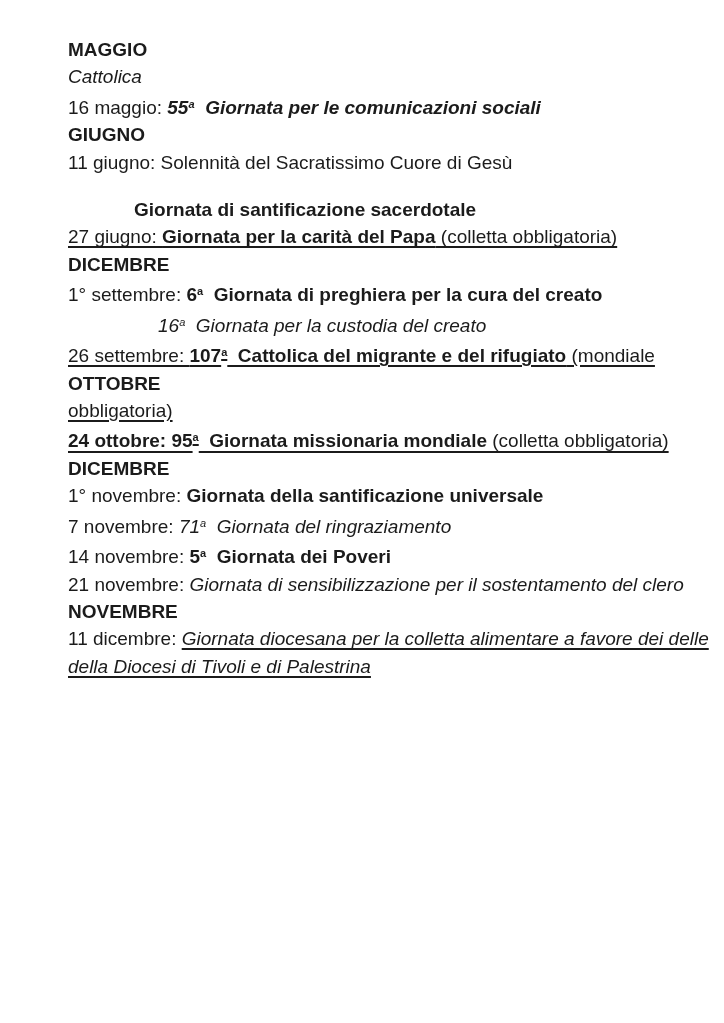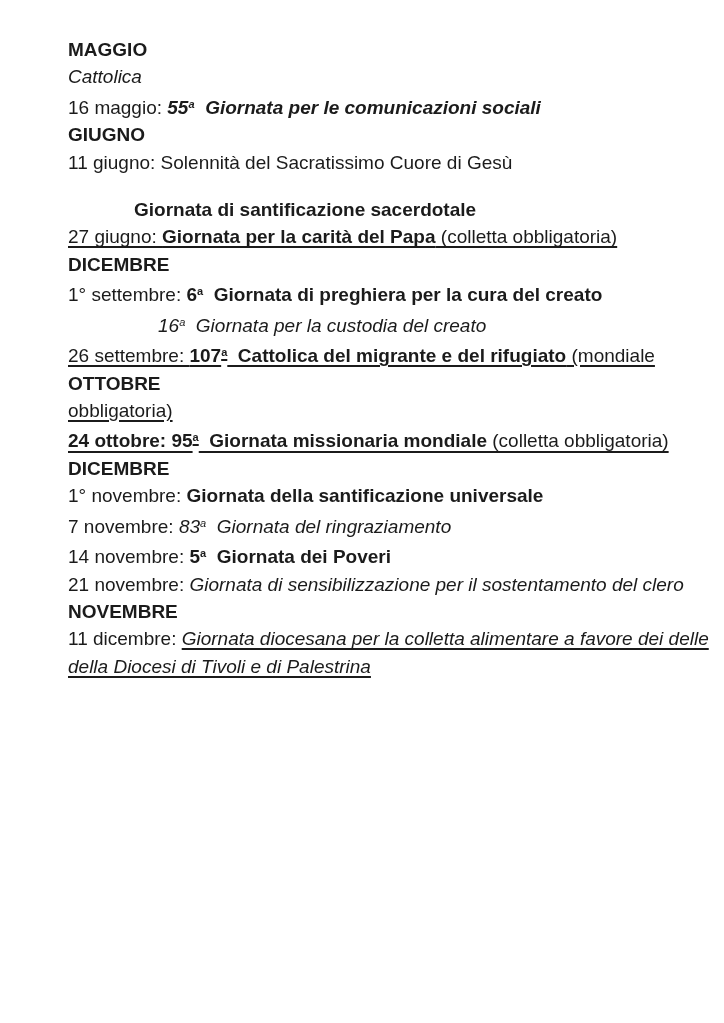--- a/index.html
+++ b/index.html
@@ -53,20 +53,20 @@
       <div class="line"><span class="u">27 giugno: </span><span class="b u">Giornata per la carità del Papa</span><span class="u"> (colletta obbligatoria)</span></div>
       <div class="line"><span class="b">DICEMBRE</span></div>
       <div class="line"><span>1° settembre: </span><span class="b">6</span><span class="b sup">a</span><span class="b">  Giornata di preghiera per la cura del creato</span></div>
       <div class="line" style="padding-left: 90px;"><span class="i">16</span><span class="i sup">a</span><span class="i">  Giornata per la custodia del creato</span></div>
       <div class="line"><span class="u">26 settembre: </span><span class="b u">107</span><span class="b u sup">a</span><span class="b u">  Cattolica del migrante e del rifugiato</span><span class="u"> (mondiale</span></div>
       <div class="line"><span class="b">OTTOBRE</span></div>
       <div class="line"><span class="u">obbligatoria)</span></div>
       <div class="line"><span class="b u">24 ottobre: 95</span><span class="b u sup">a</span><span class="b u">  Giornata missionaria mondiale</span><span class="u"> (colletta obbligatoria)</span></div>
       <div class="line"><span class="b">DICEMBRE</span></div>
       <div class="line"><span>1° novembre: </span><span class="b">Giornata della santificazione universale</span></div>
-      <div class="line"><span>7 novembre: </span><span class="i">83</span><span class="i sup">a</span><span class="i">  Giornata del ringraziamento</span></div>
+      <div class="line"><span>7 novembre: </span><span class="i">71</span><span class="i sup">a</span><span class="i">  Giornata del ringraziamento</span></div>
       <div class="line"><span>14 novembre: </span><span class="b">5</span><span class="b sup">a</span><span class="b">  Giornata dei Poveri</span></div>
       <div class="line"><span>21 novembre: </span><span class="i">Giornata di sensibilizzazione per il sostentamento del clero</span></div>
       <div class="line"><span class="b">NOVEMBRE</span></div>
       <div class="line"><span>11 dicembre: </span><span class="i u">Giornata diocesana per la colletta alimentare a favore dei delle</span></div>
       <div class="line"><span class="i u">della Diocesi di Tivoli e di Palestrina</span></div>
     </div>
 </div>
 
 </body></html>

